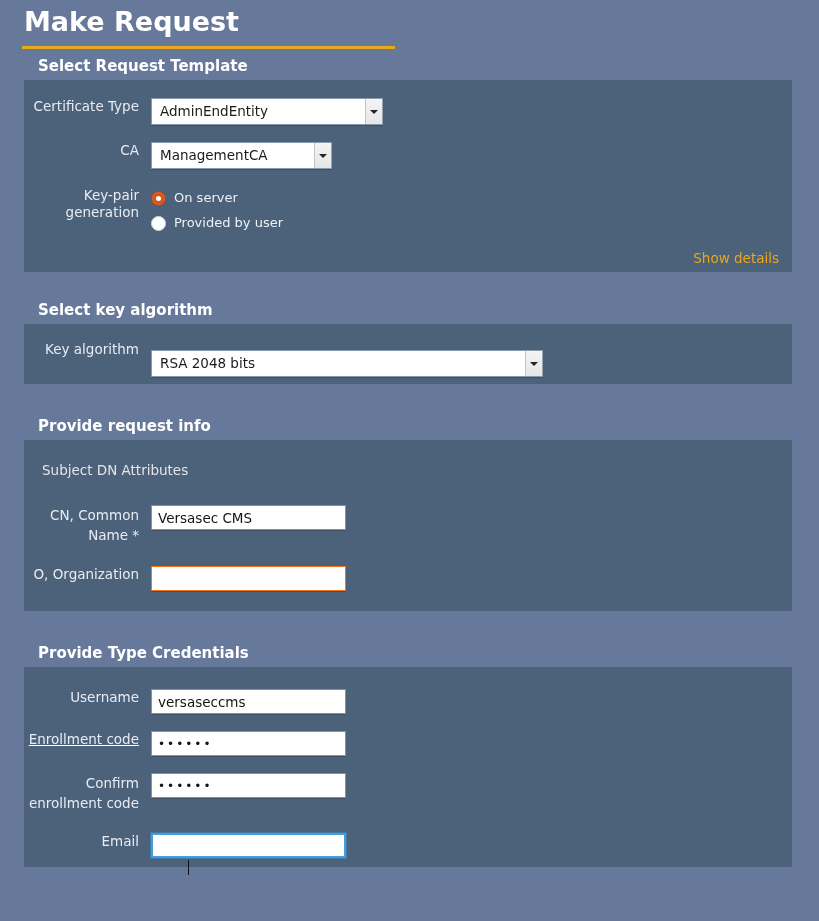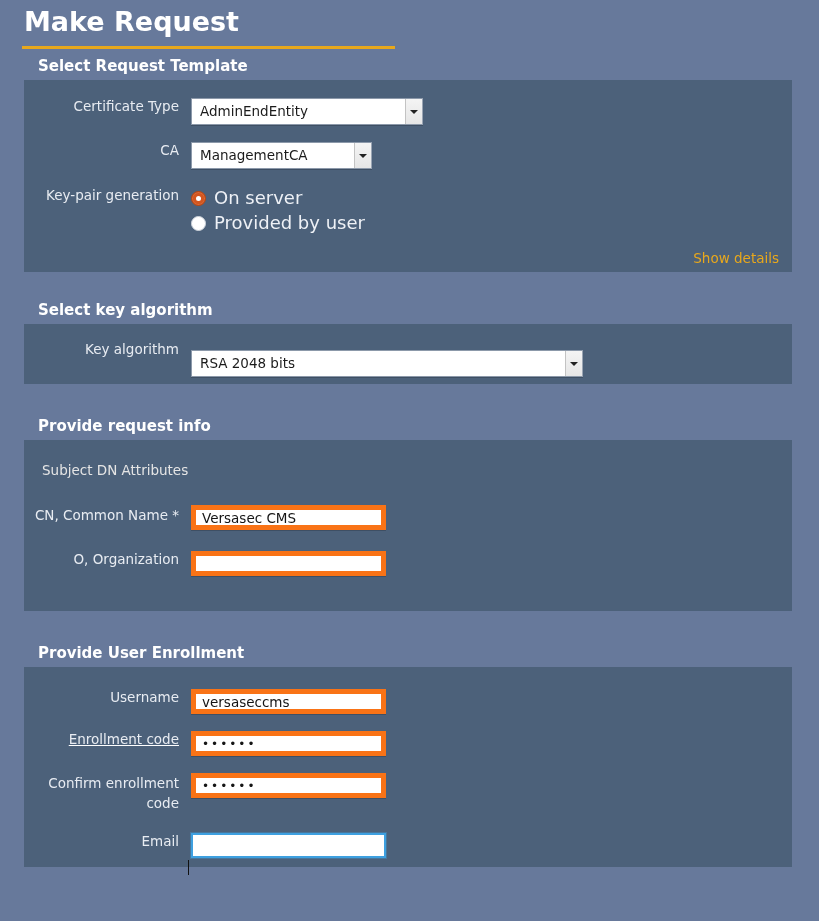--- a/index.html
+++ b/index.html
@@ -66,21 +66,21 @@
     box-sizing: border-box;
     position: relative;
   }
 
   
   .row {
     display: flex;
     align-items: flex-start;
   }
   .lbl {
-    width: 167px;
+    width: 127px;
     text-align: right;
     font-size: 13.5px;
     color: #e8ecf2;
     padding-right: 12px;
     box-sizing: border-box;
     line-height: 17px;
   }
   .lbl.two-line { line-height: 20px; }
   .ctl { flex: 1 1 auto; }
 
@@ -124,21 +124,21 @@
   
   .sel-cert { width: 232px; }
   .sel-ca   { width: 181px; }
   .sel-key  { width: 392px; margin-top: 9px; }
 
   
   .inp {
     height: 25px;
     width: 195px;
     background: #ffffff;
-    border: 5px solid #f97316;
+    border: 1px solid #f97316;
     box-shadow: 0 1px 0 rgba(0,0,0,0.18);
     box-sizing: border-box;
     font-family: "DejaVu Sans", "Liberation Sans", sans-serif;
     font-size: 13.5px;
     color: #151515;
     padding: 0 6px;
     outline: none;
     display: block;
   }
   .inp.focused {
@@ -184,21 +184,21 @@
     width: 5px; height: 5px;
     border-radius: 50%;
     background: #ffffff;
     display: block;
   }
   .radio.off {
     background: #ffffff;
     border: 1px solid #cfd5dd;
   }
   .radio-label {
-    font-size: 18px;
+    font-size: 13px;
     color: #eef1f6;
     line-height: 16px;
   }
 
   
   .show-details {
     position: absolute;
     right: 13px;
     bottom: 6px;
     color: #e8a81c;
@@ -305,21 +305,21 @@
       <div class="row" style="margin-top:21px;">
         <div class="lbl">O, Organization</div>
         <div class="ctl">
           <input class="inp" type="text" value="" style="">
         </div>
       </div>
     </div>
   </div>
 
   <div class="section" style="margin-top:28px;">
-    <div class="section-header">Provide User Enrollment</div>
+    <div class="section-header">Provide Type Credentials</div>
 
     <div class="panel" style="height:200px; padding-top:22px;">
 
       <div class="row">
         <div class="lbl">Username</div>
         <div class="ctl">
           <input class="inp" type="text" value="versaseccms" style="">
         </div>
       </div>
 

